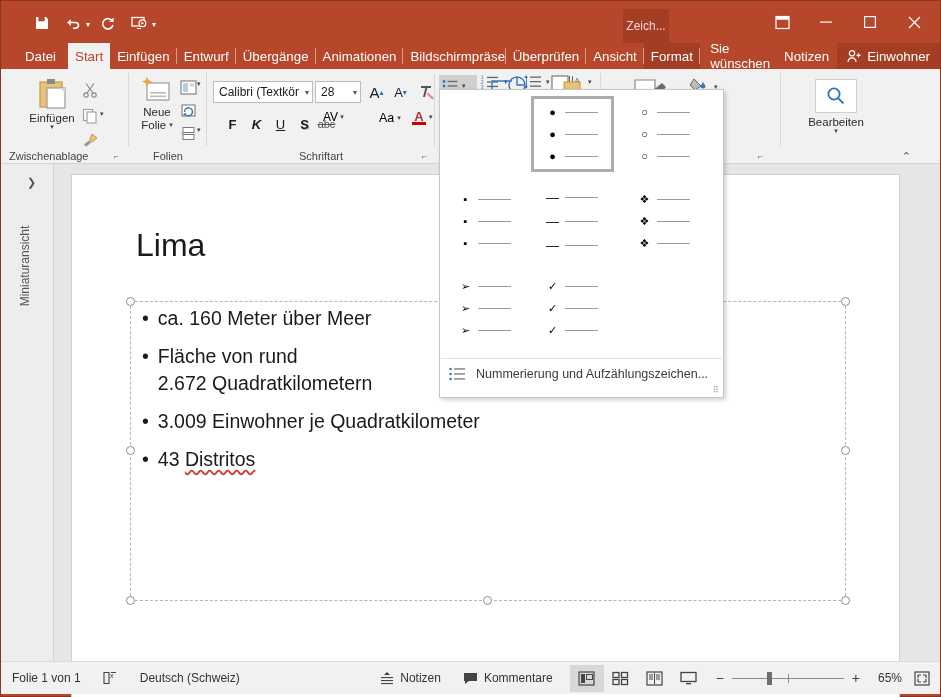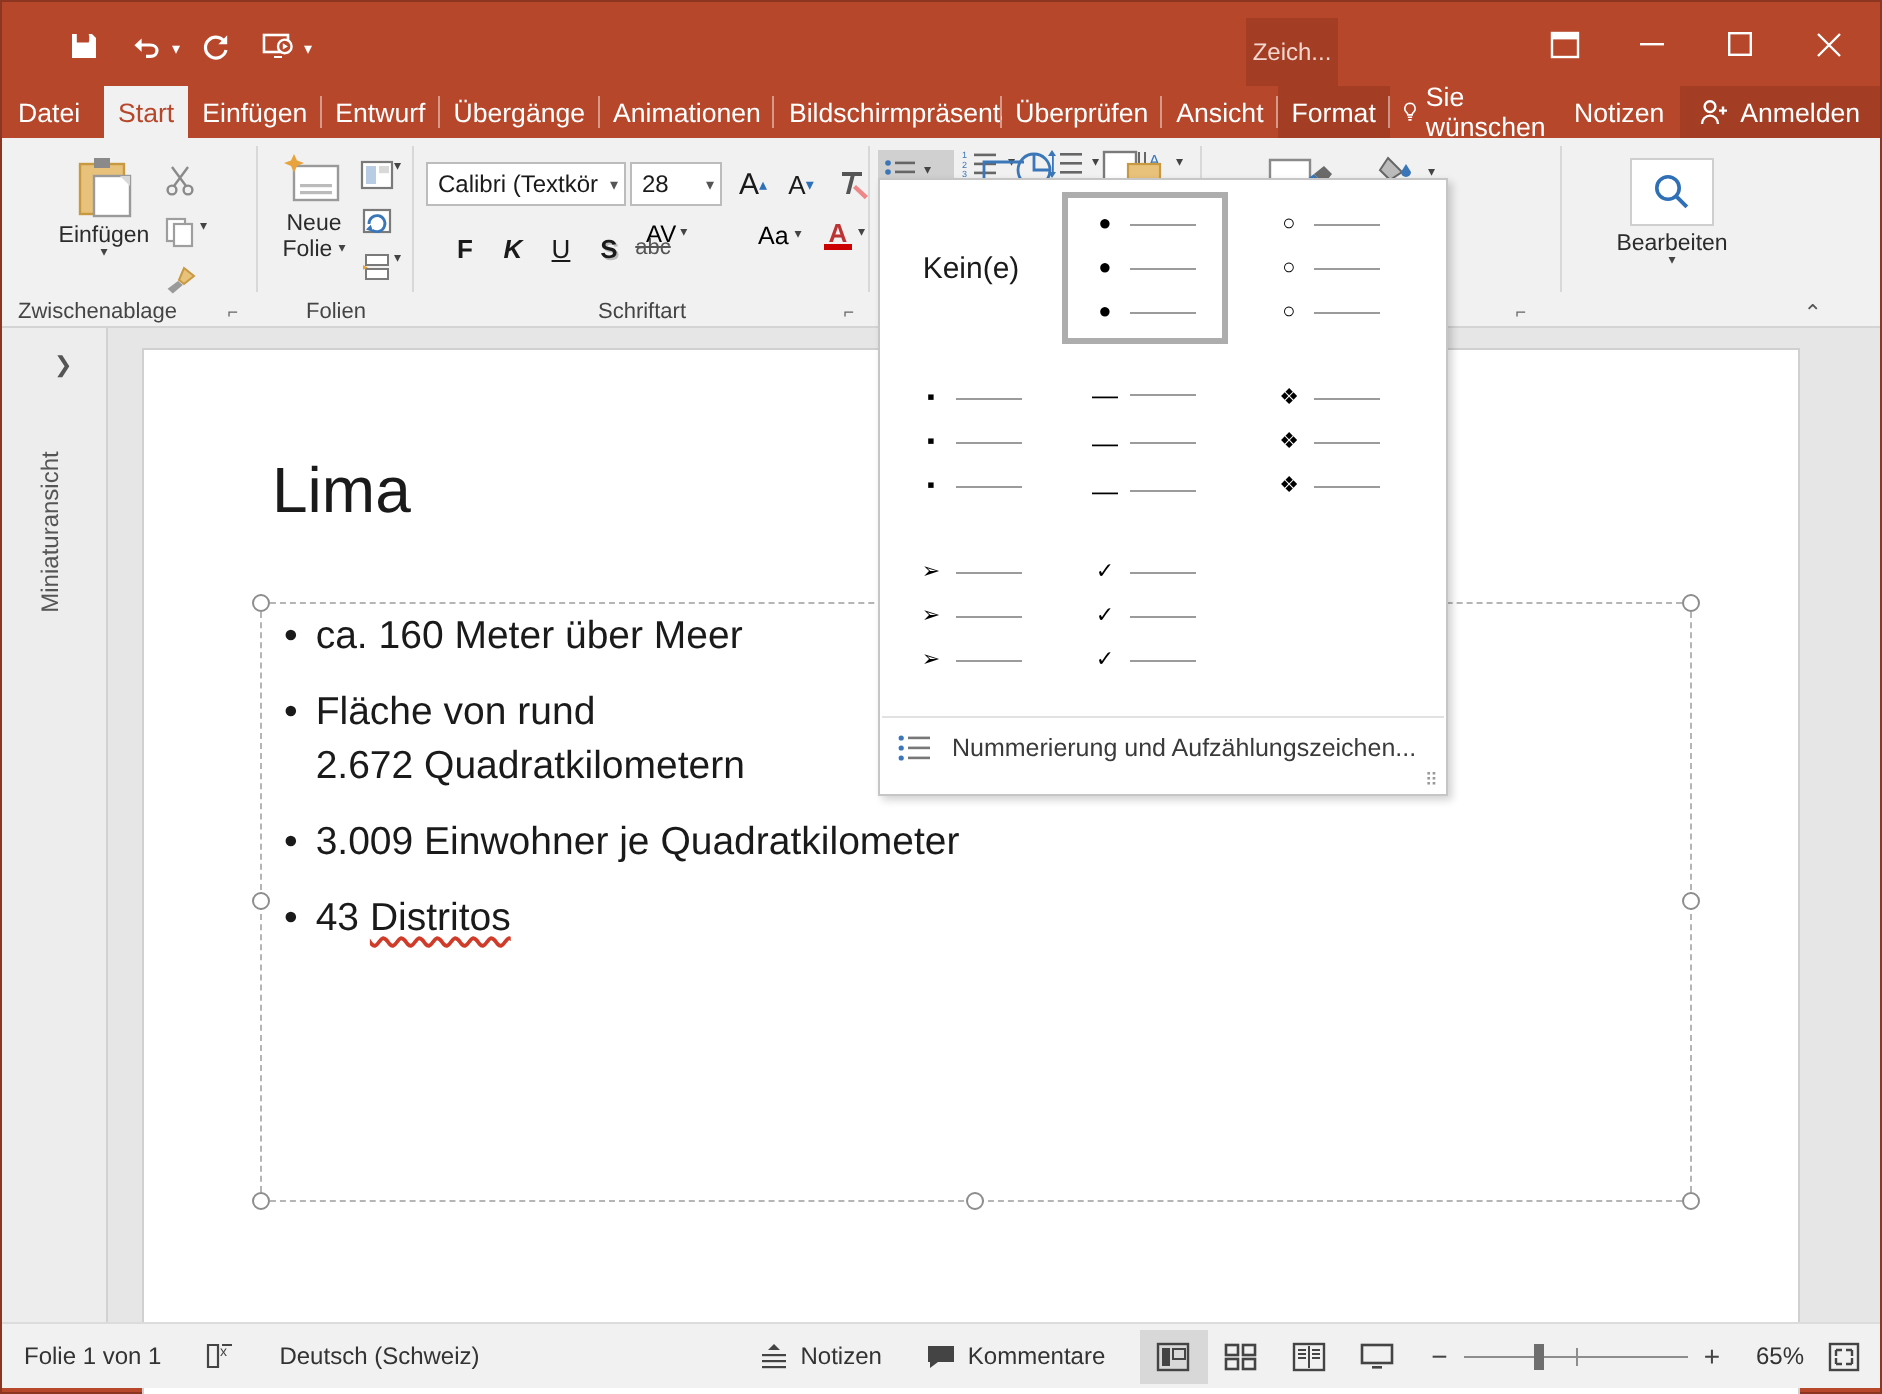--- a/index.html
+++ b/index.html
@@ -53,21 +53,21 @@
   .tabstrip {
     position: absolute; left: 0; top: 42px; width: 939px; height: 26px;
     background: #b7472a;
     display: flex; align-items: stretch;
     font-size: 13.3px;
   }
   .tab {
     display: flex; align-items: center; padding: 0 7px;
     color: #ffffff; position: relative; white-space: nowrap;
   }
-  .tab.first { padding-left: 8px; padding-right: 12px; }
+  .tab.first { padding-left: 24px; padding-right: 12px; }
   .tab.active {
     background: #f1f1f1; color: #b7472a; font-weight: 400;
   }
   .tab.sep::after {
     content: ""; position: absolute; right: 0; top: 5px; bottom: 5px;
     width: 1px; background: rgba(255,255,255,.45);
   }
   .tab.ctx {
     background: #a33d23; color: #ffffff;
   }
@@ -303,21 +303,21 @@
         </svg>
       <span>Sie wünschen</span>
     </div>
     <div class="signin">Notizen</div>
     <div class="share">
       <svg width="15" height="14" viewBox="0 0 15 14">
           <circle cx="5" cy="4.3" r="2.7" fill="none" stroke="#fff" stroke-width="1.2"></circle>
           <path fill="none" stroke="#fff" stroke-width="1.2" d="M1 13c0-2.4 1.8-4.2 4-4.2s4 1.8 4 4.2"></path>
           <path stroke="#fff" stroke-width="1.2" d="M11.5 4.3v4M9.5 6.3h4"></path>
         </svg>
-      <span>Anmelden</span>
+      <span>Einwohner</span>
     </div>
   </div>
 
   <div class="ribbon">
 
     <div class="rgroup" style="left:0; width:128px">
       <div class="bigbtn" style="position:absolute; left:20px; top:8px; width:62px;">
         <svg width="36" height="34" viewBox="0 0 36 34">
           <rect x="6" y="5" width="22" height="25" fill="#e8c17a" stroke="#c79a42" stroke-width="1.2"></rect>
           <rect x="13" y="2" width="8" height="5" fill="#8a8a8a"></rect>
@@ -557,23 +557,20 @@
         <span class="lbl" style="margin-top:3px">Bearbeiten</span>
         <span class="caret-s">▾</span>
       </div>
       <div style="position:absolute; right:10px; bottom:1px; color:#555; font-size:11px">⌃</div>
     </div>
   </div>
 
   <div class="bullet-dd">
     <div class="dd-grid">
 
-      <div class="dd-cell" style="left:4px; top:6px">
-        <span class="dd-none">Kein(e)</span>
-      </div>
 
       <div class="dd-cell selected" style="left:91px; top:6px">
         <span class="bl-rows">
           <span class="bl-row">
               <span class="bl-mark">●</span>
               <span class="bl-line"></span>
             </span>
           <span class="bl-row">
               <span class="bl-mark">●</span>
               <span class="bl-line"></span>

